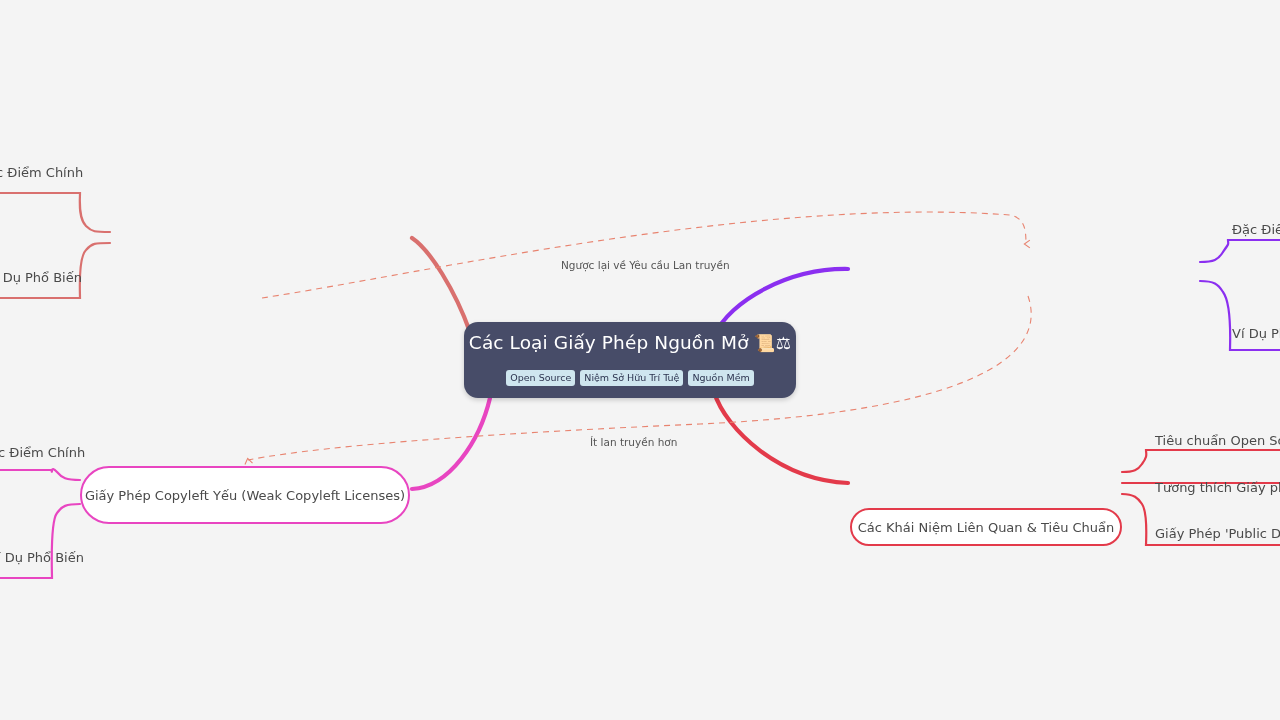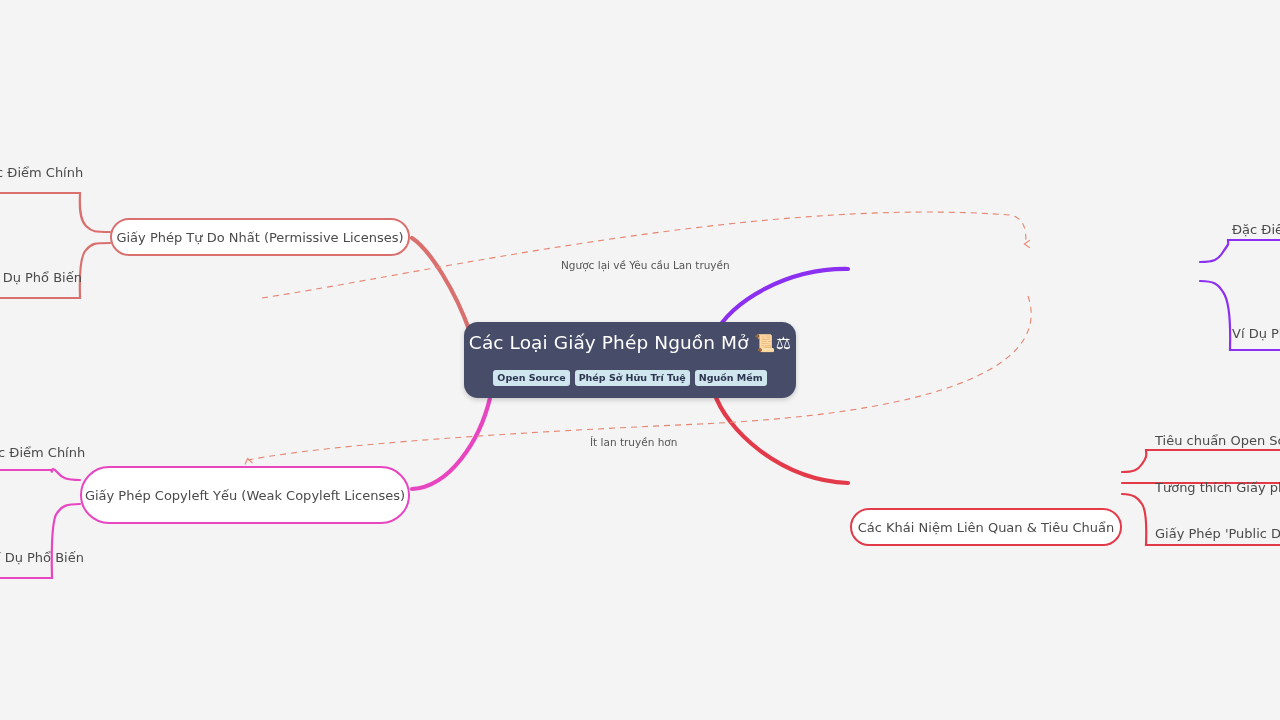--- a/index.html
+++ b/index.html
@@ -45,21 +45,20 @@
     color: #ffffff;
     font-size: 18.5px;
     letter-spacing: 0.1px;
     white-space: nowrap;
     line-height: 1.15;
   }
   .root-title .emoji { font-size: 17px; }
   .root-tags {
     display: flex;
     gap: 5px;
-    font-weight: bold;
   }
   .root-tag {
     background: #cfe6ef;
     color: #2d3550;
     font-size: 9.5px;
     line-height: 1;
     padding: 3px 4px 4px 4px;
     border-radius: 3px;
     white-space: nowrap;
   }
@@ -148,26 +147,25 @@
     <path d="M 1028,296 C 1050,360 960,412 700,424 C 520,432 330,444 248,460" fill="none" stroke="#e8836f" stroke-width="1.1" stroke-dasharray="6 5" marker-end="url(#arrow-dashed)"></path>
   </svg>
 
   <div class="root-node">
     <div class="root-title">
       <span>Các Loại Giấy Phép Nguồn Mở</span>
       <span class="emoji">📜⚖</span>
     </div>
     <div class="root-tags">
       <span class="root-tag">Open Source</span>
-      <span class="root-tag">Phép Sở Hữu Trí Tuệ</span>
+      <span class="root-tag">Niệm Sở Hữu Trí Tuệ</span>
       <span class="root-tag">Nguồn Mềm</span>
     </div>
   </div>
 
-  <div class="node permissive">Giấy Phép Tự Do Nhất (Permissive Licenses)</div>
 
   <div class="node weak">Giấy Phép Copyleft Yếu (Weak Copyleft Licenses)</div>
 
 
   <div class="node concepts">Các Khái Niệm Liên Quan &amp; Tiêu Chuẩn</div>
 
   <div class="leaf l-perm-1">Đặc Điểm Chính</div>
   <div class="leaf l-perm-2">Ví Dụ Phổ Biến</div>
 
   <div class="leaf l-weak-1">Đặc Điểm Chính</div>

